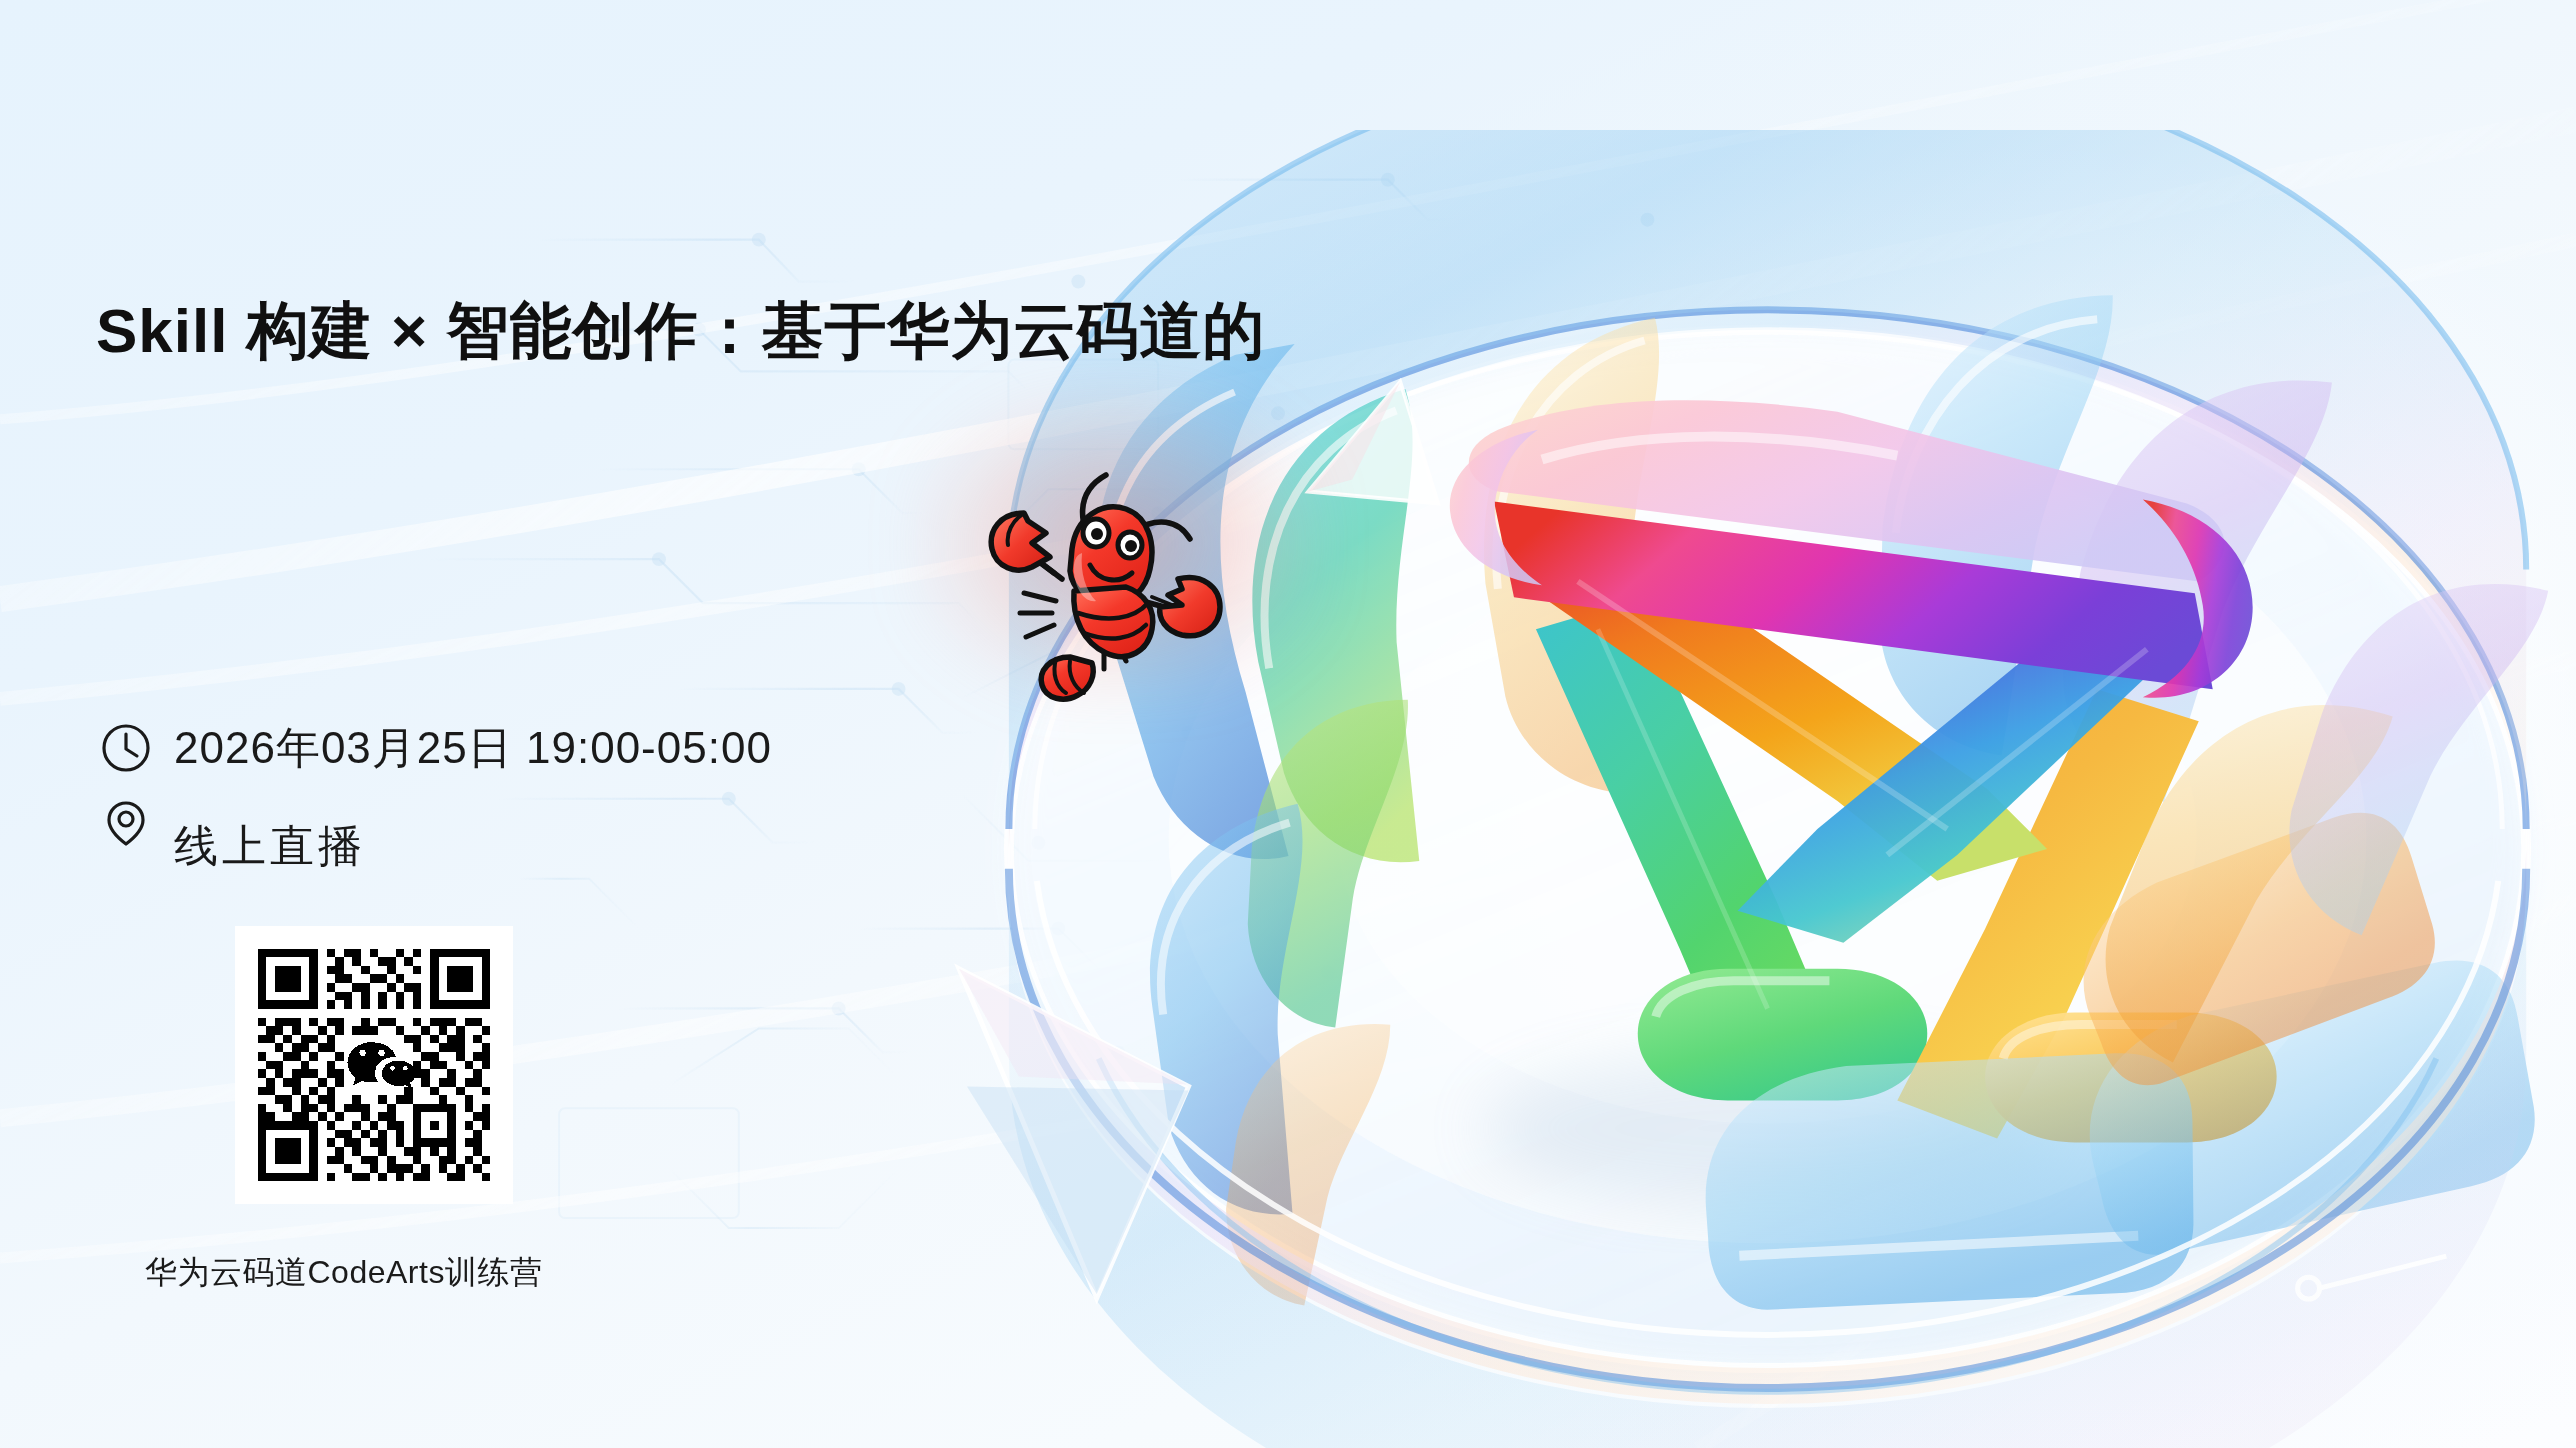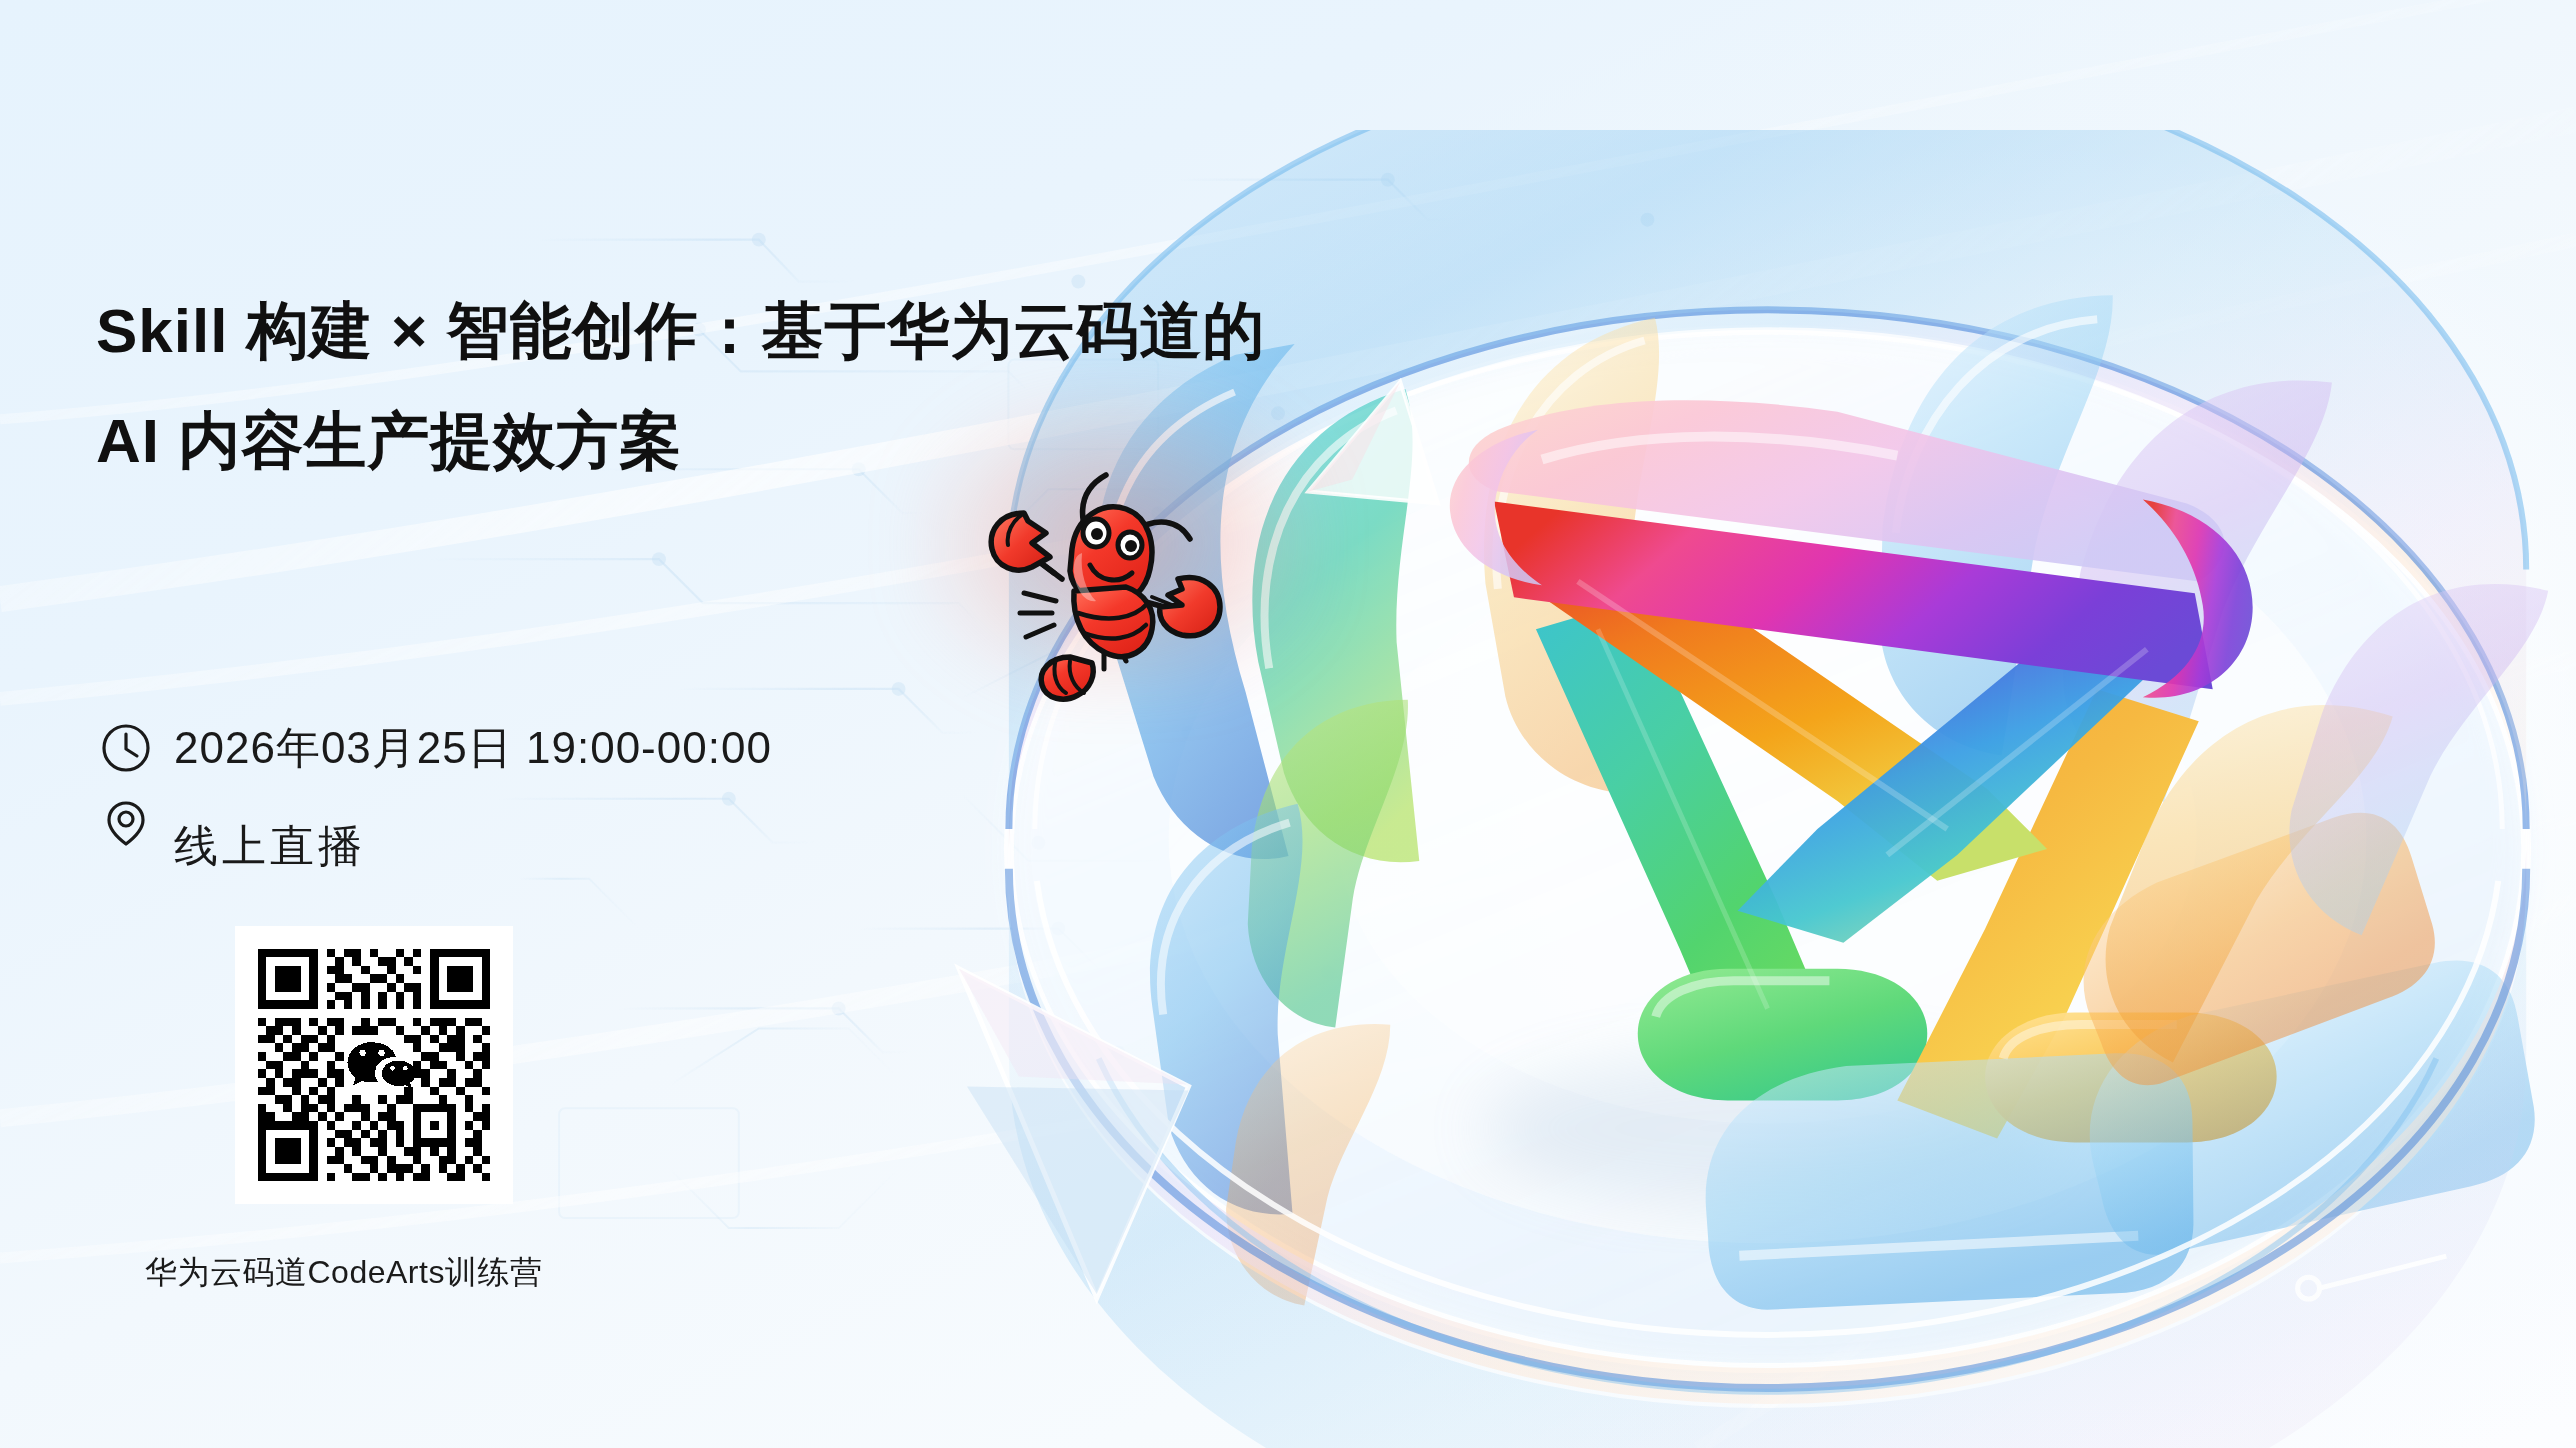--- a/index.html
+++ b/index.html
@@ -468,31 +468,30 @@
       <path d="M124 104 C132 120 152 124 166 112" fill="none" stroke-width="5"></path>
     </g>
 
     <path d="M116 92 C114 112 120 130 130 140 C120 142 110 130 108 112 C107 100 110 94 116 92 Z" fill="#ffffff" opacity="0.35"></path>
   </svg>
 
   <div class="content">
 
     <h1 class="title">
       <span class="line">Skill 构建 × 智能创作：基于华为云码道的</span>
-      <span class="line">AI 内容生产提效方案</span>
     </h1>
 
     <div class="meta">
 
       <div class="meta-row time">
         <svg class="meta-icon" viewBox="0 0 52 52">
           <circle cx="26" cy="26" r="22" fill="none" stroke="#1a1a1a" stroke-width="3.2"></circle>
           <path d="M26 12 L26 27 L37 34" fill="none" stroke="#1a1a1a" stroke-width="3.2" stroke-linecap="round" stroke-linejoin="round"></path>
         </svg>
-        <span class="meta-text">2026年03月25日  19:00-00:00</span>
+        <span class="meta-text">2026年03月25日  19:00-05:00</span>
       </div>
 
       <div class="meta-row loc">
         <svg class="meta-icon" viewBox="0 0 52 52">
           <path d="M26 7 C16.6 7 9 14.6 9 24 C9 35 22 45 26 48 C30 45 43 35 43 24 C43 14.6 35.4 7 26 7 Z" fill="none" stroke="#1a1a1a" stroke-width="3.2" stroke-linejoin="round"></path>
           <circle cx="26" cy="23" r="7" fill="none" stroke="#1a1a1a" stroke-width="3.2"></circle>
         </svg>
         <span class="meta-text">线上直播</span>
       </div>
 

